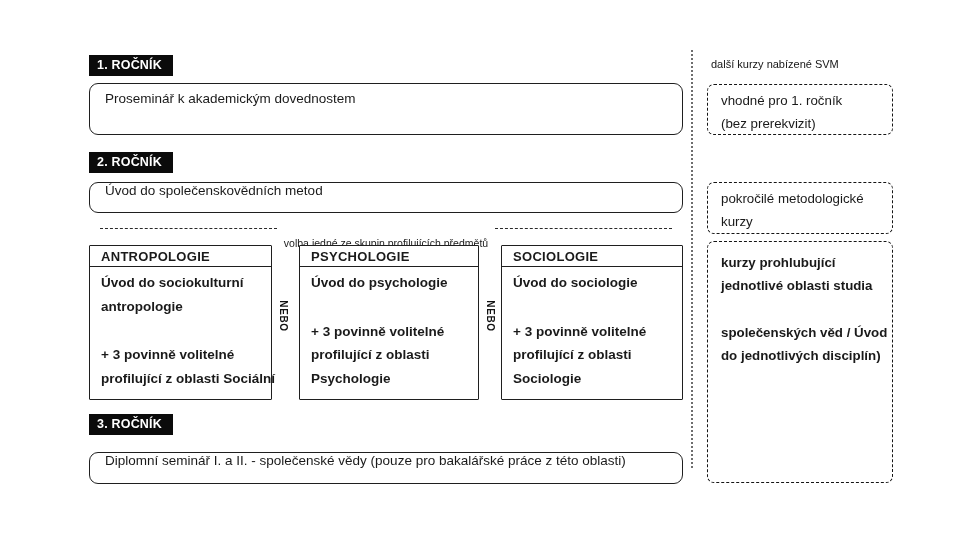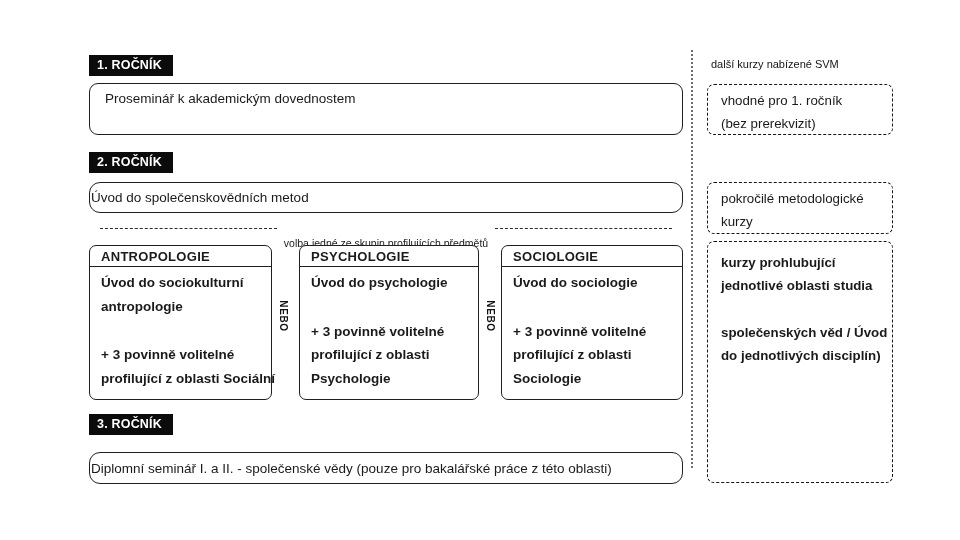--- a/index.html
+++ b/index.html
@@ -11,30 +11,30 @@
     position:absolute;left:89px;background:#0b0b0b;color:#ffffff;
     font-weight:bold;font-size:12.5px;line-height:15px;
     padding:3px 11px 3px 8px;letter-spacing:.2px;
   }
   .obox{
     position:absolute;box-sizing:border-box;border:1.6px solid #1f1f1f;
     border-radius:9px;background:#ffffff;
   }
   .line{font-size:13.5px;line-height:23.5px;min-height:23.5px;white-space:nowrap;}
   .box-multi{padding:3px 10px 0 15px;}
-  .box-single{display:flex;align-items:center;padding-left:1px;font-size:13.5px;border-radius:11px;}
+  .box-single{display:flex;padding-left:15px;font-size:13.5px;}
   .divider{
     position:absolute;left:100px;top:221px;width:572px;height:14px;
     display:flex;align-items:center;gap:7px;
   }
   .dash{flex:1;border-top:1.8px dashed #2a2a2a;height:0;}
   .divider-text{font-size:10.5px;color:#1a1a1a;white-space:nowrap;margin-top:30px;}
   .group{
     position:absolute;top:245px;height:155px;box-sizing:border-box;
-    border:1.6px solid #1f1f1f;border-radius:7px;background:#fff;
+    border:1.6px solid #1f1f1f;border-radius:1px;background:#fff;
     display:flex;flex-direction:column;
   }
   .group-title{
     font-size:13px;font-weight:600;letter-spacing:.3px;
     padding:3px 0 2px 11px;border-bottom:1.6px solid #1f1f1f;white-space:nowrap;
   }
   .group-body{
     flex:1;display:flex;flex-direction:column;justify-content:space-between;
     padding:4px 6px 9px 11px;
     font-weight:bold;

